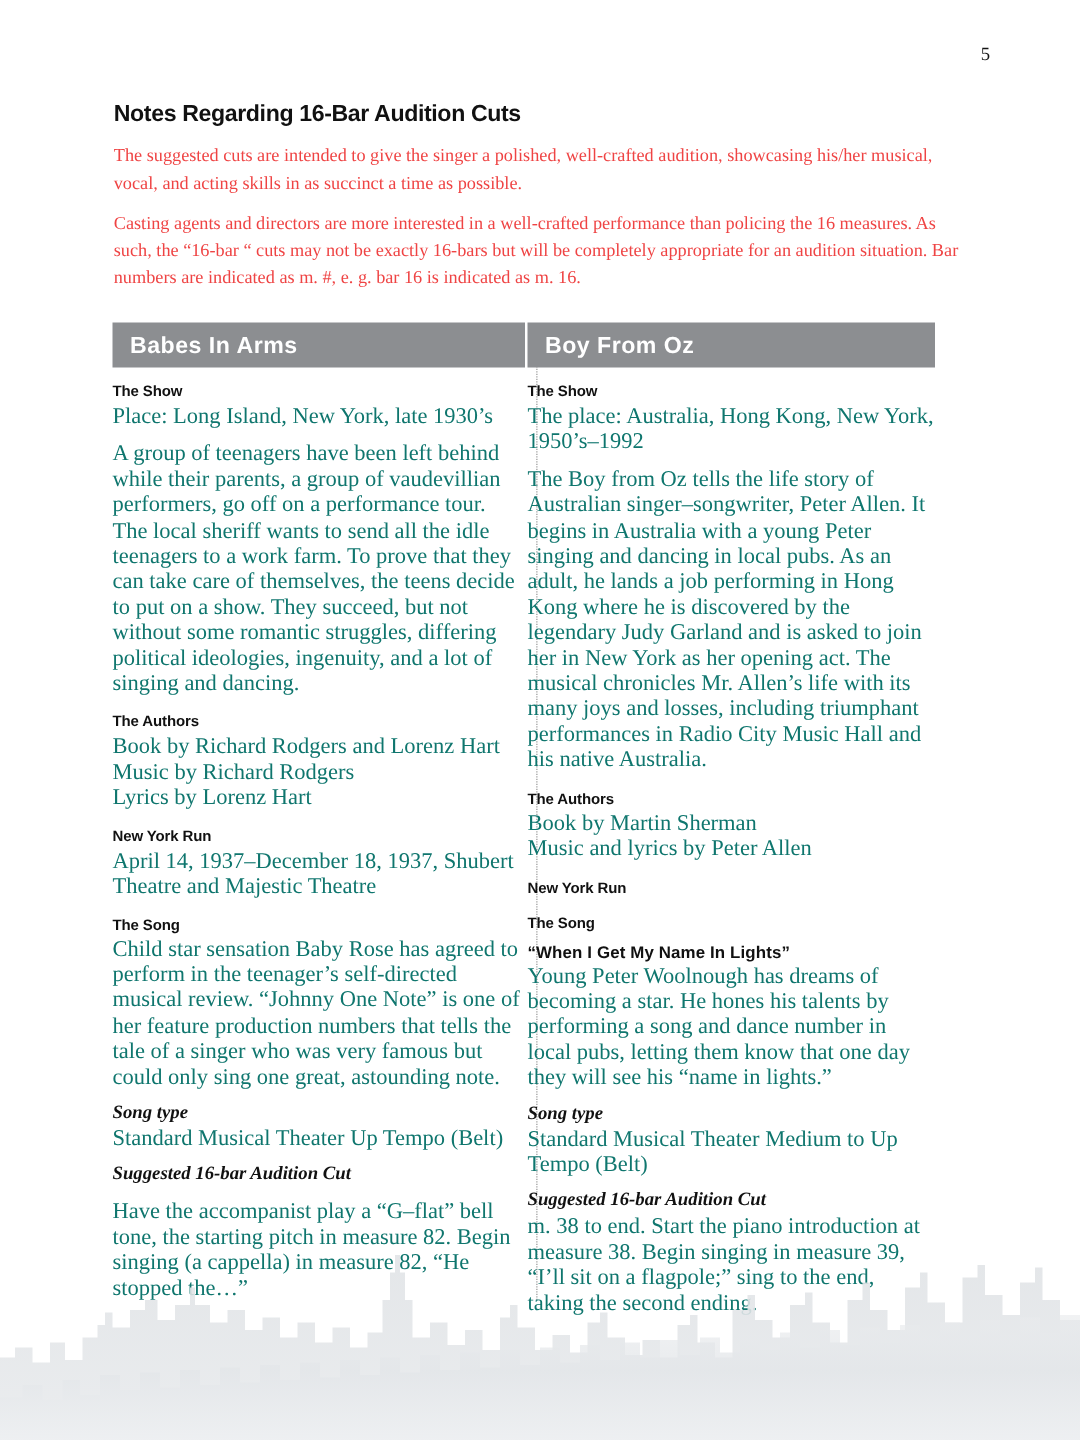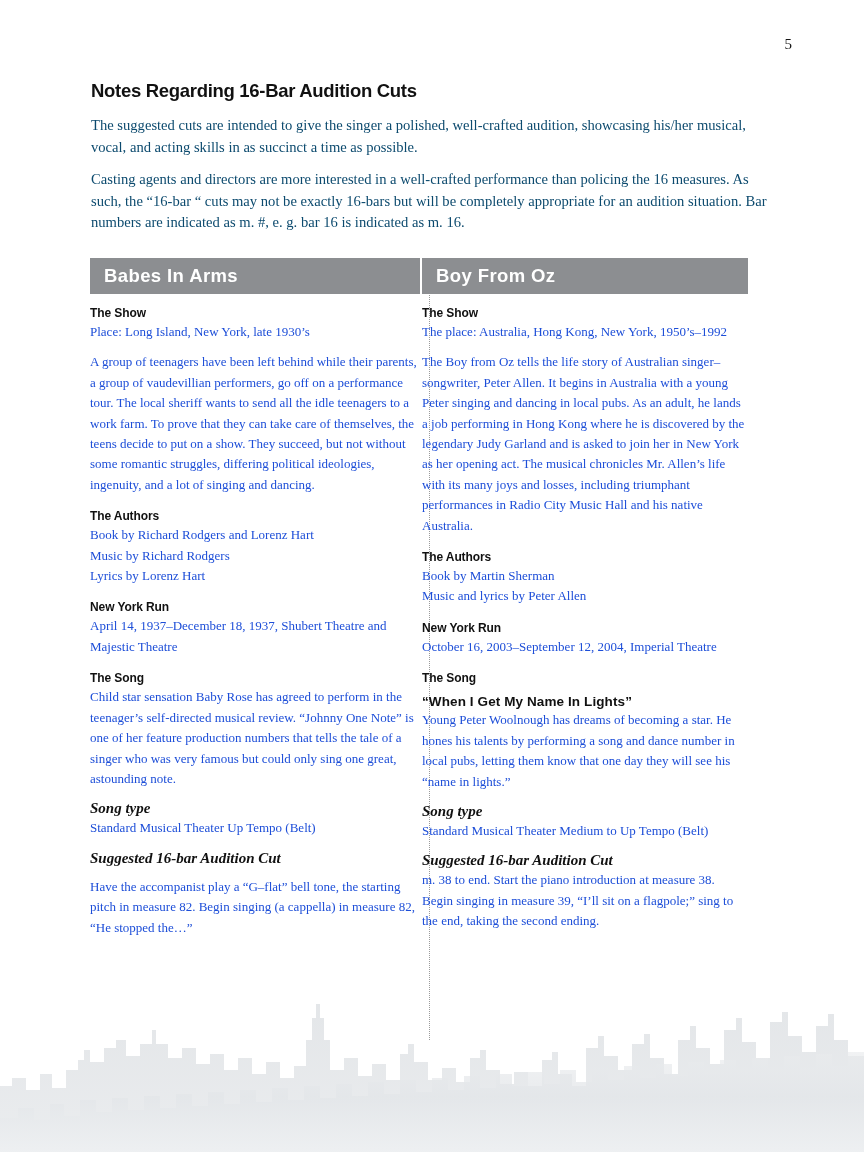--- a/index.html
+++ b/index.html
@@ -40,21 +40,21 @@
     font-size: 18.5px;
     letter-spacing: -0.3px;
     color: #111111;
     margin: 0 0 13px 0;
   }
   .intro-para {
     font-family: "Liberation Serif", serif;
     font-size: 14.6px;
     line-height: 21.5px;
     margin: 0 0 11px 0;
-    color: #0c4a6e;
+    color: #ef4444;
   }
   .intro-para:last-child { margin-bottom: 0; }
 
   
   .columns {
     position: absolute;
     left: 0;
     top: 258px;
     width: 864px;
   }
@@ -116,23 +116,23 @@
     font-family: "Liberation Serif", serif;
     font-weight: bold;
     font-style: italic;
     font-size: 15px;
     color: #111111;
     margin: 11px 0 0 0;
   }
 
   .body-text {
     font-family: "Liberation Serif", serif;
-    font-size: 13px;
+    font-size: 18px;
     line-height: 20.4px;
-    color: #1d4ed8;
+    color: #0f766e;
     margin: 0 0 0 0;
   }
   .body-text.gap { margin-top: 10px; }
   .body-text.tight { margin-top: 1px; }
 
   
   .skyline {
     position: absolute;
     left: 0;
     bottom: 0;
@@ -194,21 +194,20 @@
 
       <h2 class="sec-head first">The Show</h2>
       <p class="body-text">The place: Australia, Hong Kong, New York, 1950’s–1992</p>
       <p class="body-text gap">The Boy from Oz tells the life story of Australian singer–songwriter, Peter Allen. It begins in Australia with a young Peter singing and dancing in local pubs. As an adult, he lands a job performing in Hong Kong where he is discovered by the legendary Judy Garland and is asked to join her in New York as her opening act. The musical chronicles Mr. Allen’s life with its many joys and losses, including triumphant performances in Radio City Music Hall and his native Australia.</p>
 
       <h2 class="sec-head">The Authors</h2>
       <p class="body-text" style="white-space:pre-line">Book by Martin Sherman
 Music and lyrics by Peter Allen</p>
 
       <h2 class="sec-head">New York Run</h2>
-      <p class="body-text">October 16, 2003–September 12, 2004, Imperial Theatre</p>
 
       <h2 class="sec-head">The Song</h2>
       <div class="song-title">“When I Get My Name In Lights”</div>
       <p class="body-text">Young Peter Woolnough has dreams of becoming a star. He hones his talents by performing a song and dance number in local pubs, letting them know that one day they will see his “name in lights.”</p>
 
       <div class="sub-head">Song type</div>
       <p class="body-text tight">Standard Musical Theater Medium to Up Tempo (Belt)</p>
 
       <div class="sub-head">Suggested 16-bar Audition Cut</div>
       <p class="body-text tight">m. 38 to end.   Start the piano introduction at measure 38.  Begin singing in measure 39, “I’ll sit on a flagpole;” sing to the end, taking the second ending.</p>

